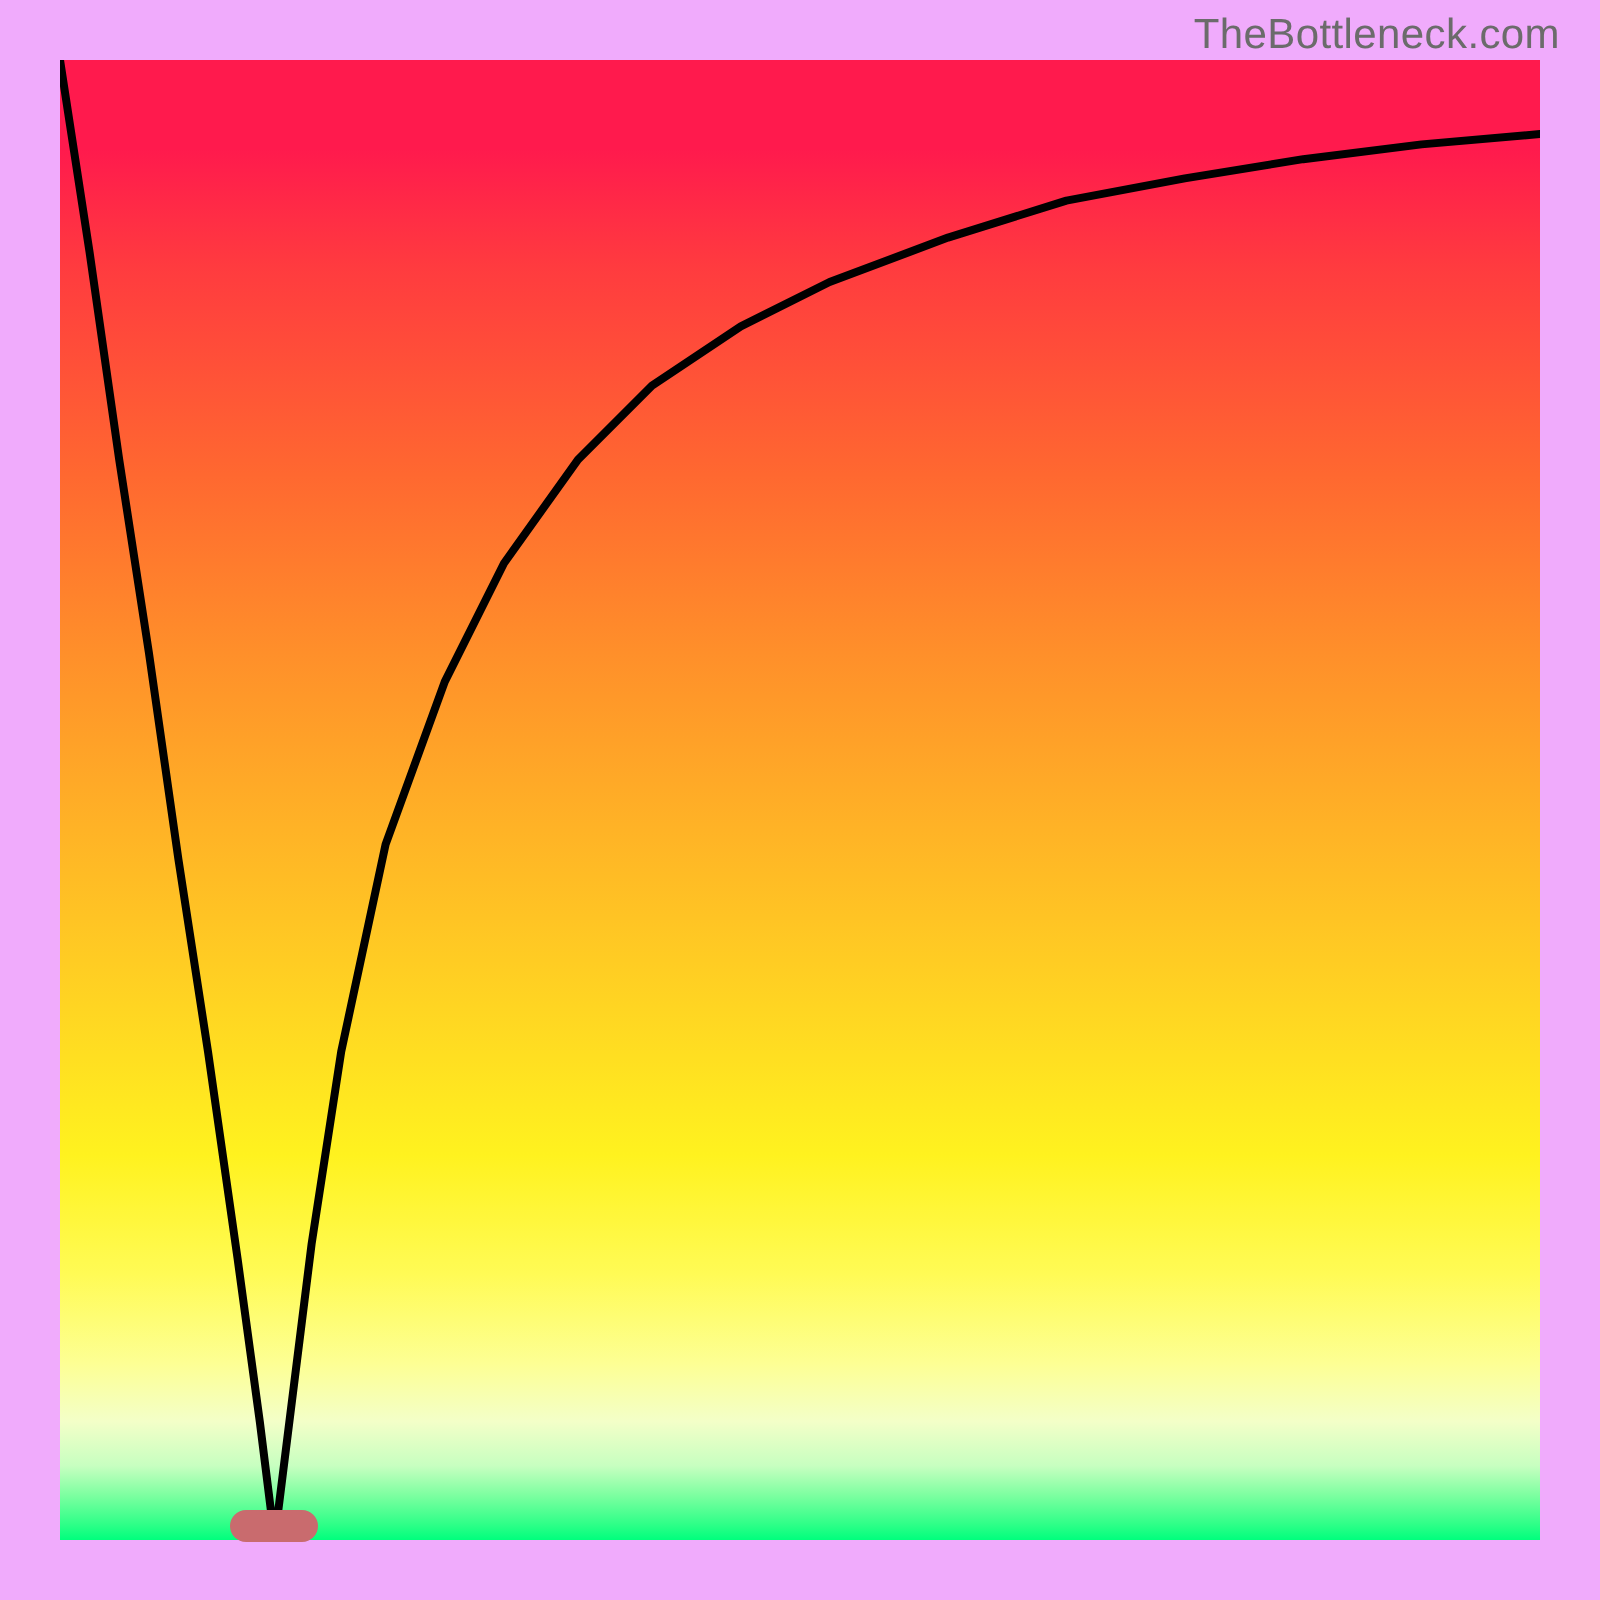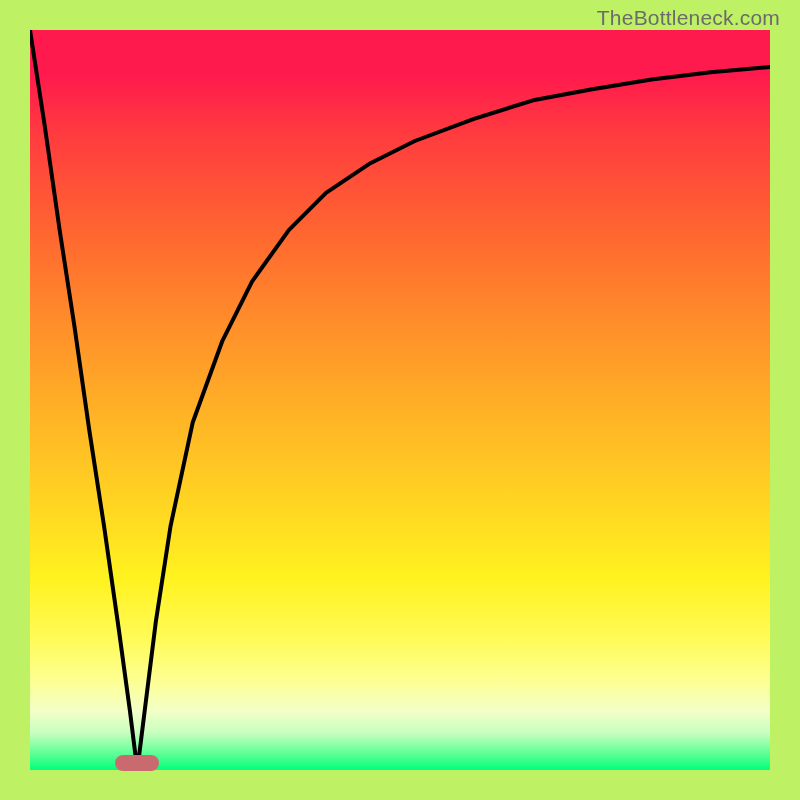--- a/index.html
+++ b/index.html
@@ -8,21 +8,21 @@
     width: 800px;
     height: 800px;
     overflow: hidden;
     background: #000;
     font-family: Arial, Helvetica, sans-serif;
   }
   .frame {
     position: relative;
     width: 800px;
     height: 800px;
-    background: #bef264;
+    background: #f0abfc;
     text-decoration: underline;
   }
   .plot {
     position: absolute;
     left: 30px;
     top: 30px;
     width: 740px;
     height: 740px;
     background: linear-gradient(
       to bottom,

